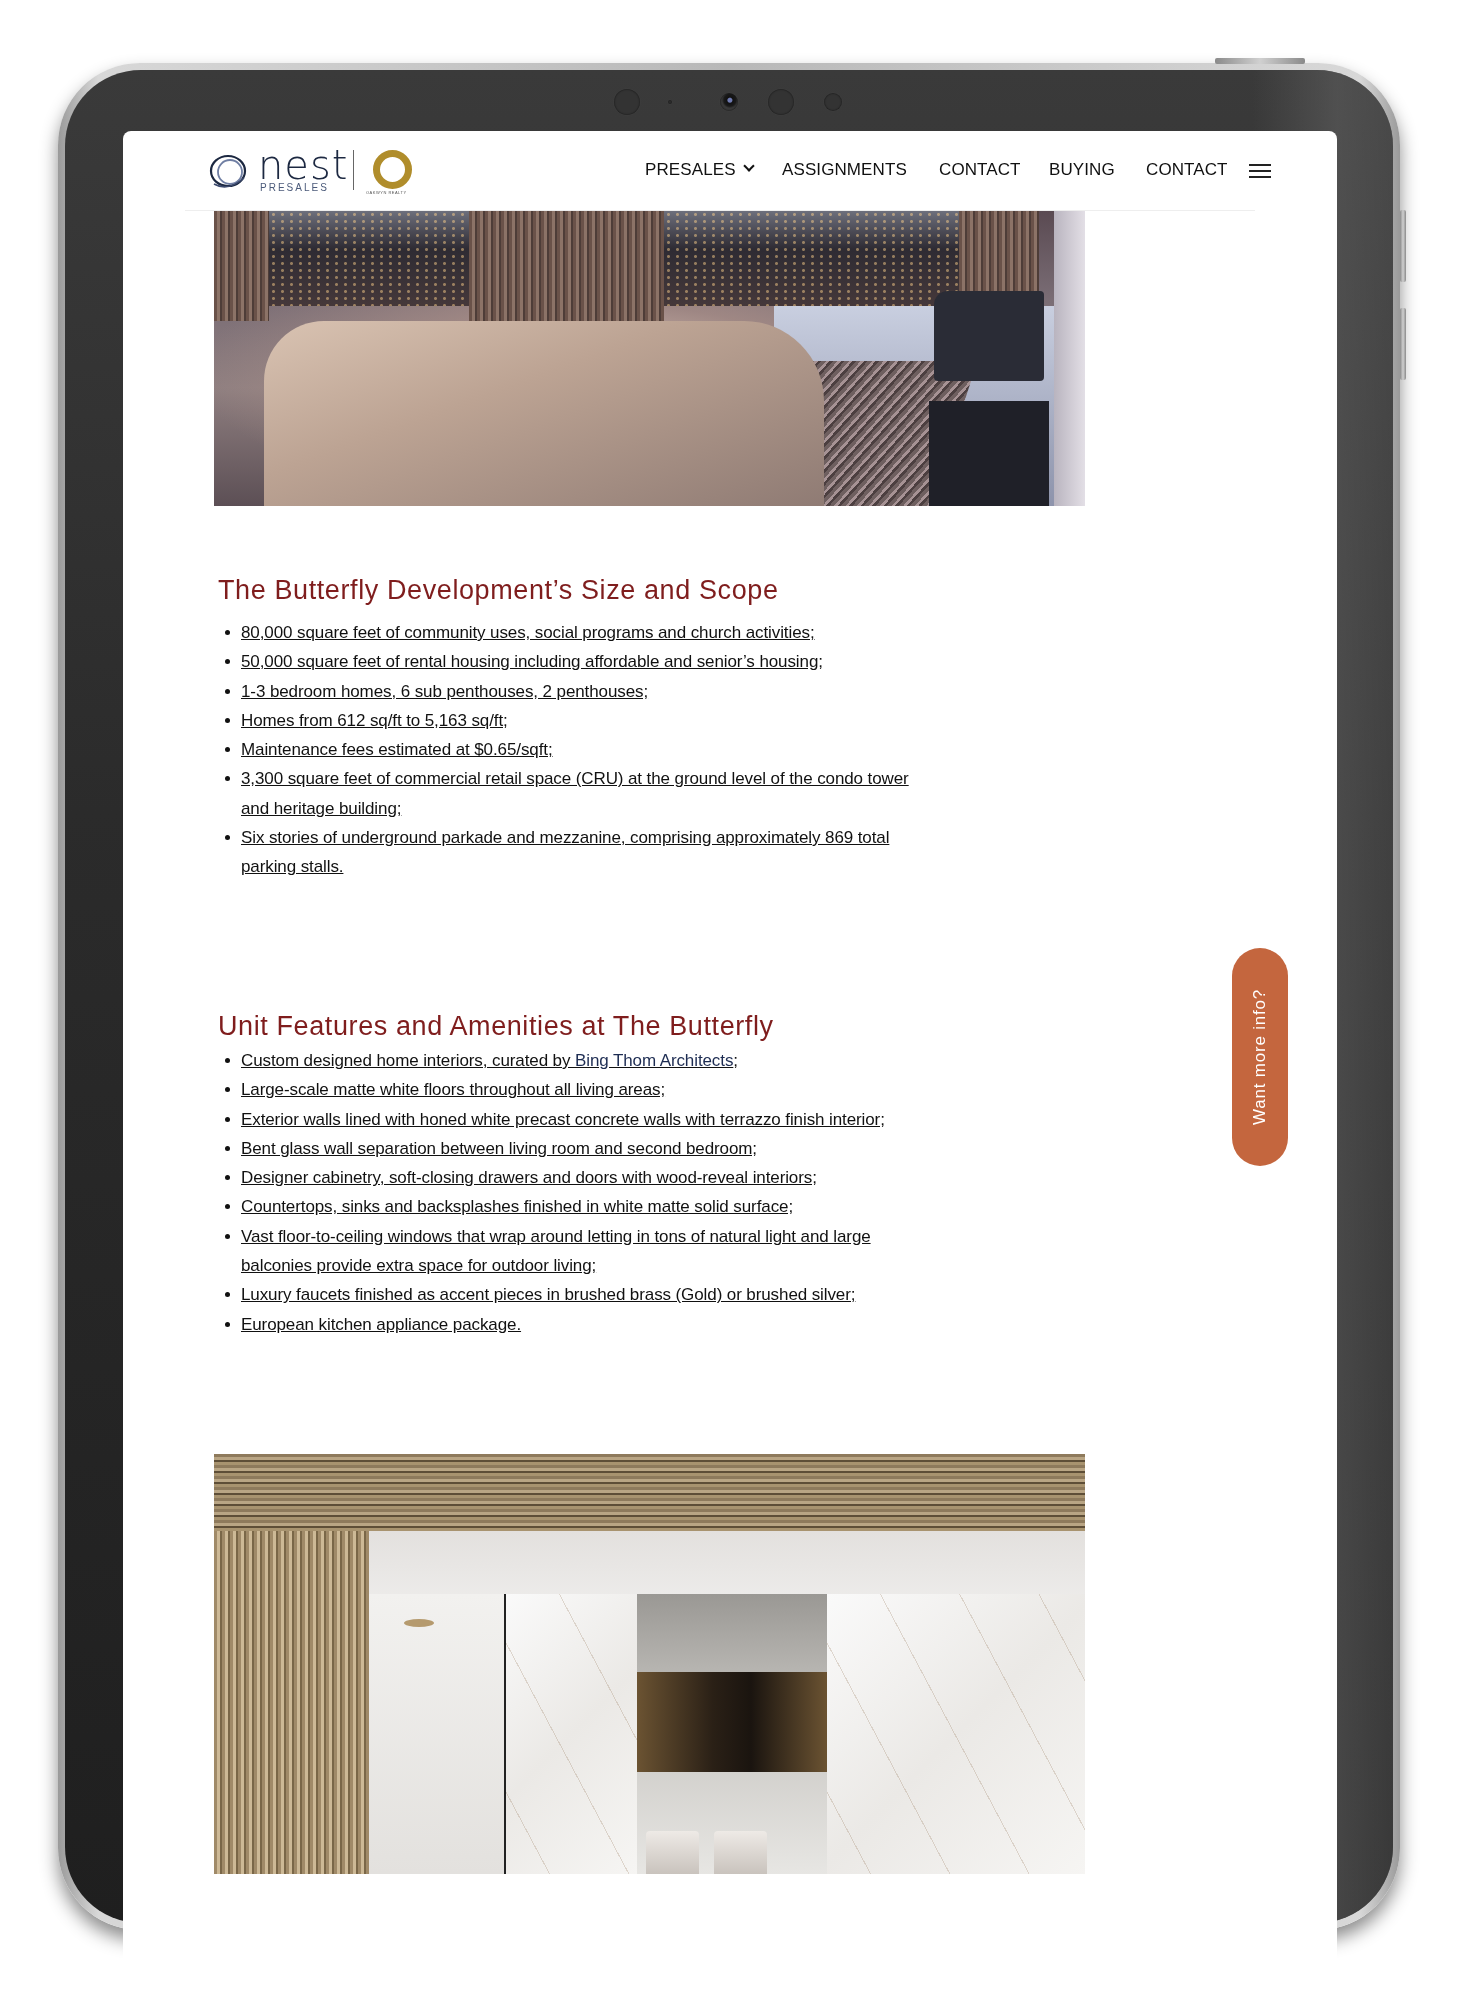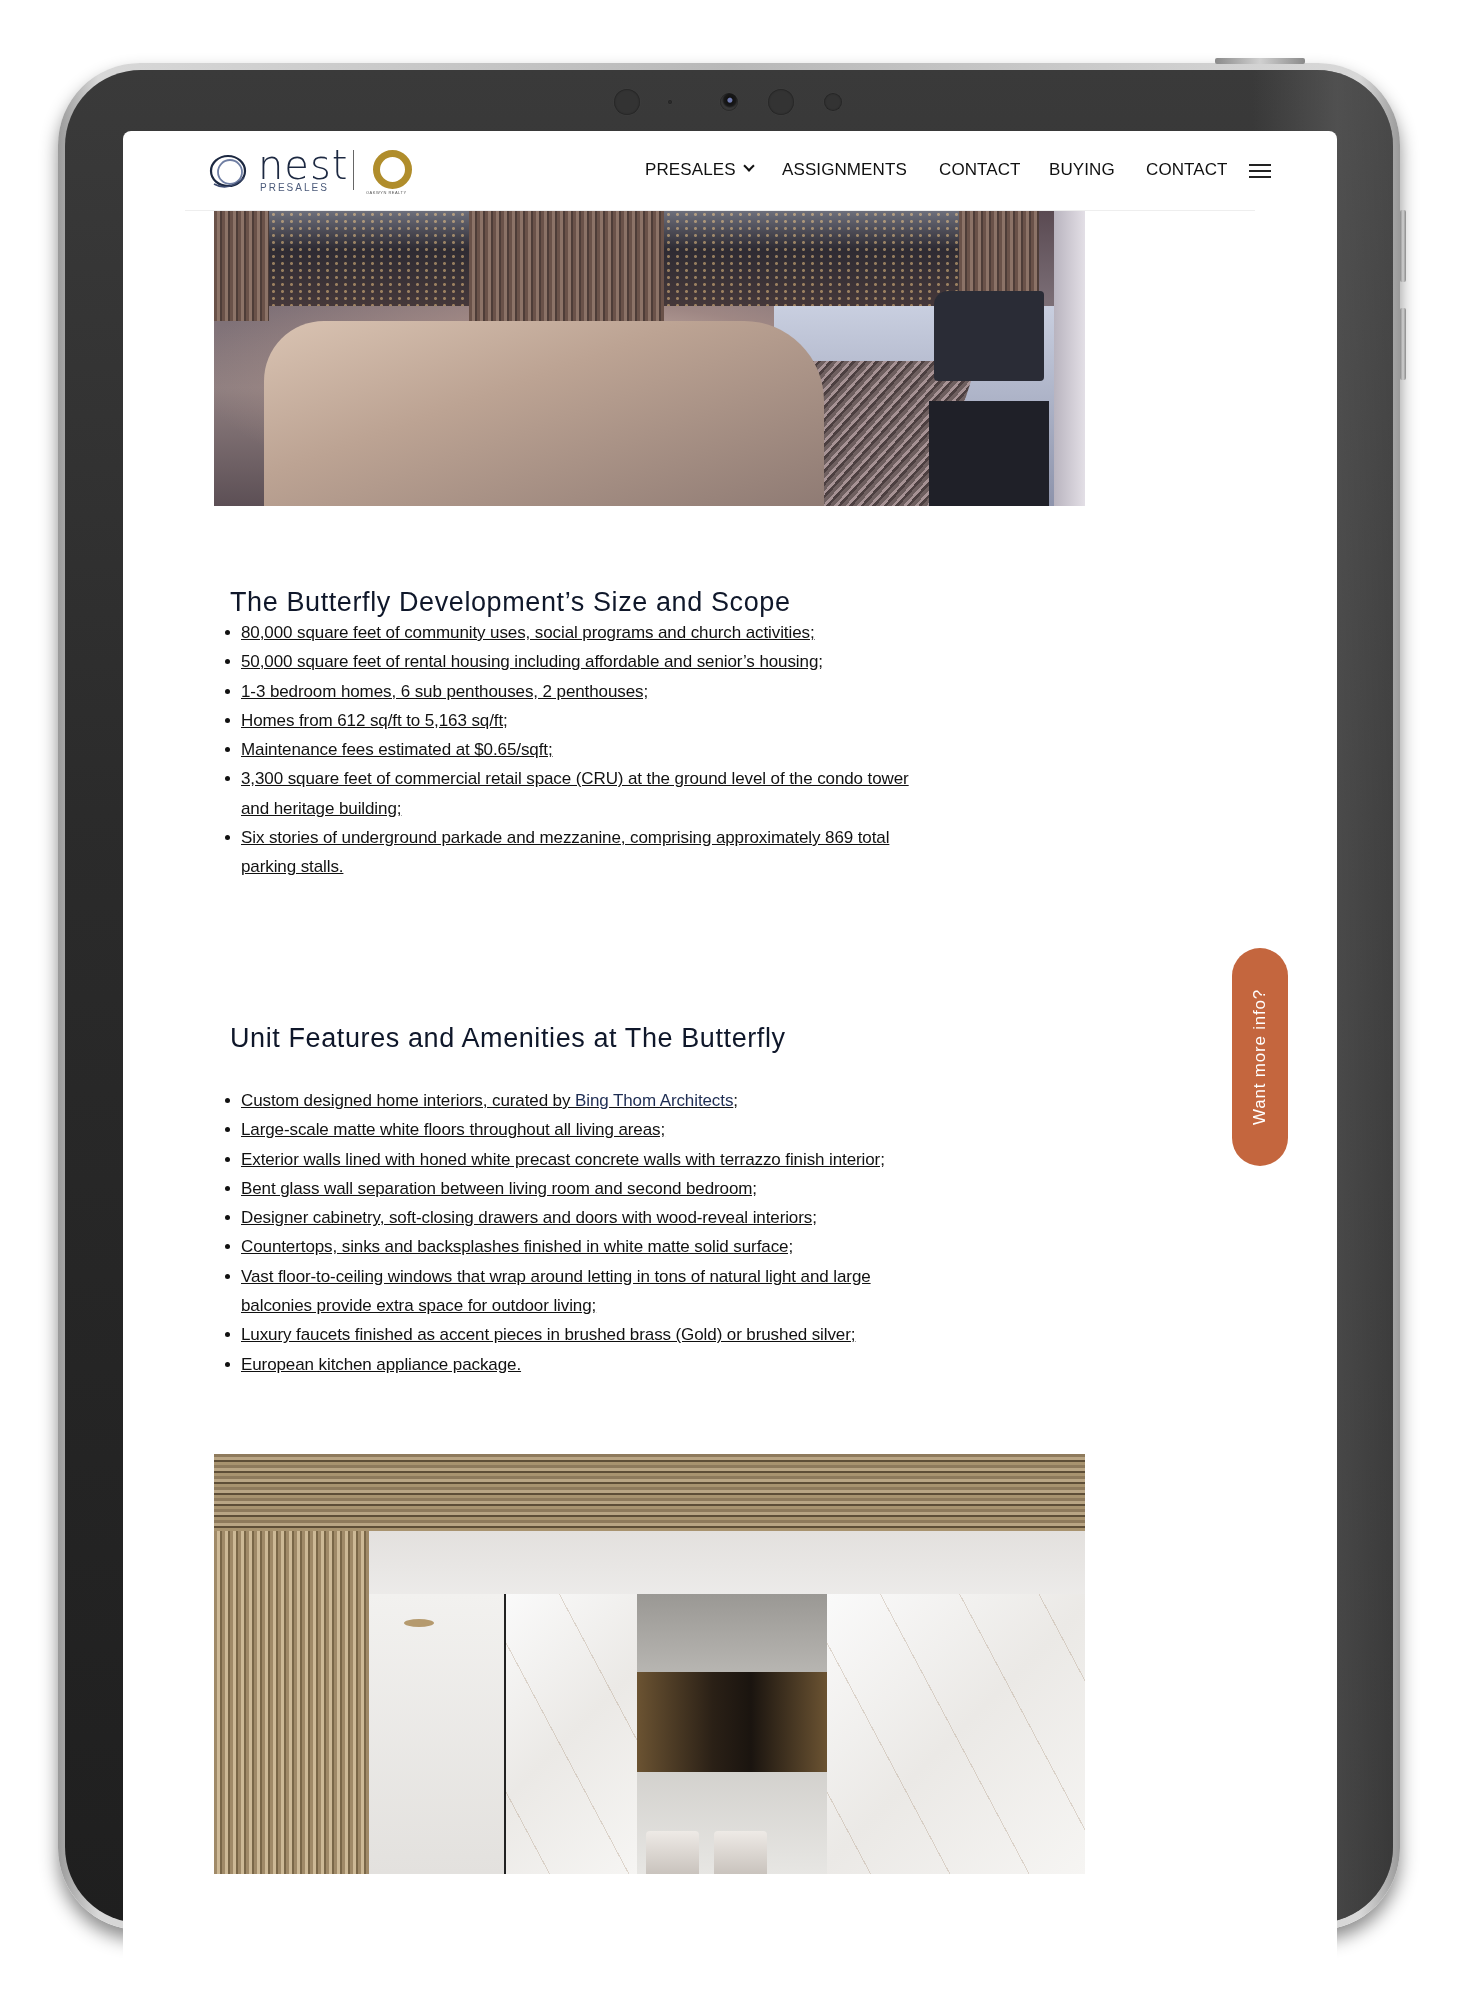--- a/index.html
+++ b/index.html
@@ -56,21 +56,21 @@
   .bed-curtain { position: absolute; top: 0; height: 110px; background: repeating-linear-gradient(90deg, #6a5249 0 3px, #8c7367 3px 6px, #4e3d38 6px 8px); }
   .bed-window { position: absolute; top: 0; height: 95px; background: linear-gradient(180deg, #6d6f7c 0%, #2e2b33 40%, #45383a 100%); }
   .bed-window::after { content:""; position:absolute; inset:0; background: radial-gradient(circle, rgba(255,210,140,0.8) 0 1px, transparent 2px) 0 0/9px 7px; opacity:0.6; }
   .bed-duvet { position: absolute; left: 50px; top: 110px; width: 560px; height: 185px; background: linear-gradient(160deg, #d9c3b2 0%, #bca393 40%, #8f7b74 100%); border-radius: 60px 80px 0 0; }
   .bed-rug { position: absolute; left: 480px; top: 150px; width: 260px; height: 145px; background: repeating-linear-gradient(120deg, #6e5f5f 0 4px, #a69294 4px 7px, #4c3f40 7px 10px); transform: skewX(-18deg); }
   .bed-floor { position: absolute; left: 560px; top: 95px; width: 311px; height: 200px; background: linear-gradient(180deg, #c9cfe0 0%, #8d93ab 100%); }
   .bed-chair { position: absolute; left: 720px; top: 80px; width: 110px; height: 90px; background: #2a2c36; border-radius: 14px 4px 4px 4px; }
   .bed-nightstand { position: absolute; left: 715px; top: 190px; width: 120px; height: 105px; background: #1f2028; }
   .bed-wall { position: absolute; left: 840px; top: 0; width: 31px; height: 295px; background: linear-gradient(90deg,#b9b4bf,#e3dfe6); }
 
-  .section-title { position: absolute; left: 91px; font-size: 27px; color: #0f172a; letter-spacing: 0.6px; font-weight: 400; margin: 16px; white-space: nowrap; }
+  .section-title { position: absolute; left: 91px; font-size: 27px; color: #7f1d1d; letter-spacing: 0.6px; font-weight: 400; margin: 4px; white-space: nowrap; }
   .bullets { position: absolute; left: 91px; width: 700px; margin: 0; padding: 0 0 0 27px; list-style: none; }
   .bullets li { position: relative; font-size: 17px; line-height: 29.3px; color: #111111; letter-spacing: -0.1px; text-decoration: underline; }
   .bullets li::before { content: ""; position: absolute; left: -16px; top: 12px; width: 5px; height: 5px; border-radius: 50%; background: #111; }
   .link { color: #1d2c52; text-decoration: none; cursor: pointer; }
 
   .img-bath {
     top: 1323px; height: 420px;
     background: linear-gradient(180deg, #d8d4d0 0%, #f0efee 40%, #e8e6e4 100%);
   }
   .bath-wood-top { position: absolute; left: 0; top: 0; width: 100%; height: 77px; background: repeating-linear-gradient(180deg, #8e7a5c 0 3px, #b9a584 3px 6px, #5e4e37 6px 8px, #a8936f 8px 11px); }
@@ -161,21 +161,21 @@
     <li>80,000 square feet of community uses, social programs and church activities;</li>
     <li>50,000 square feet of rental housing including affordable and senior’s housing;</li>
     <li>1-3 bedroom homes, 6 sub penthouses, 2 penthouses;</li>
     <li>Homes from 612 sq/ft to 5,163 sq/ft;</li>
     <li>Maintenance fees estimated at $0.65/sqft;</li>
     <li>3,300 square feet of commercial retail space (CRU) at the ground level of the condo tower and heritage building;</li>
     <li>Six stories of underground parkade and mezzanine, comprising approximately 869 total parking stalls.</li>
   </ul>
 
   <h2 class="section-title" style="top:876px;">Unit Features and Amenities at The Butterfly</h2>
-  <ul class="bullets" style="top:955px;">
+  <ul class="bullets" style="top:915px;">
     <li><span>Custom designed home interiors, curated by </span><a class="link">Bing Thom Architects</a><span>;</span></li>
     <li>Large-scale matte white floors throughout all living areas;</li>
     <li>Exterior walls lined with honed white precast concrete walls with terrazzo finish interior;</li>
     <li>Bent glass wall separation between living room and second bedroom;</li>
     <li>Designer cabinetry, soft-closing drawers and doors with wood-reveal interiors;</li>
     <li>Countertops, sinks and backsplashes finished in white matte solid surface;</li>
     <li>Vast floor-to-ceiling windows that wrap around letting in tons of natural light and large balconies provide extra space for outdoor living;</li>
     <li>Luxury faucets finished as accent pieces in brushed brass (Gold) or brushed silver;</li>
     <li>European kitchen appliance package.</li>
   </ul>

